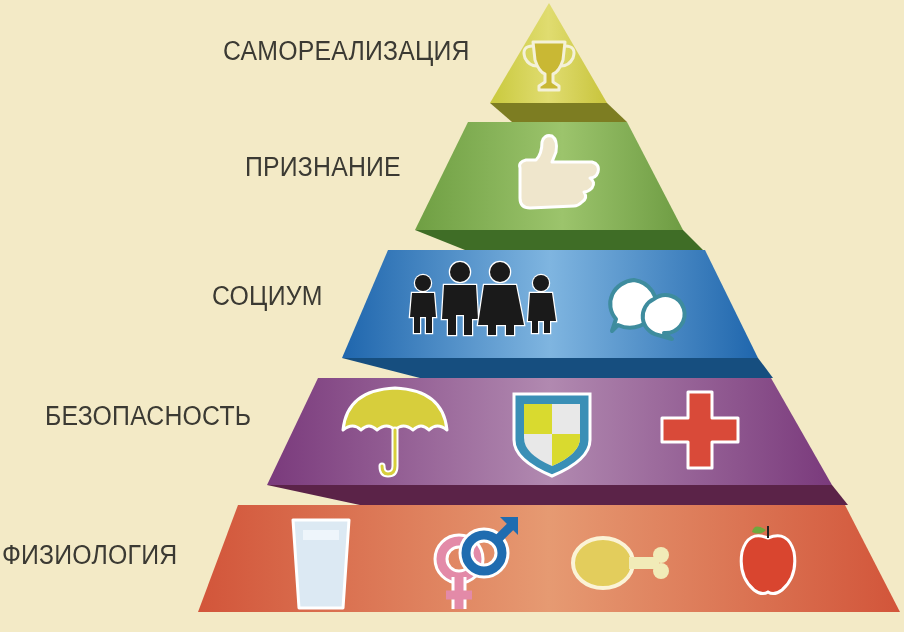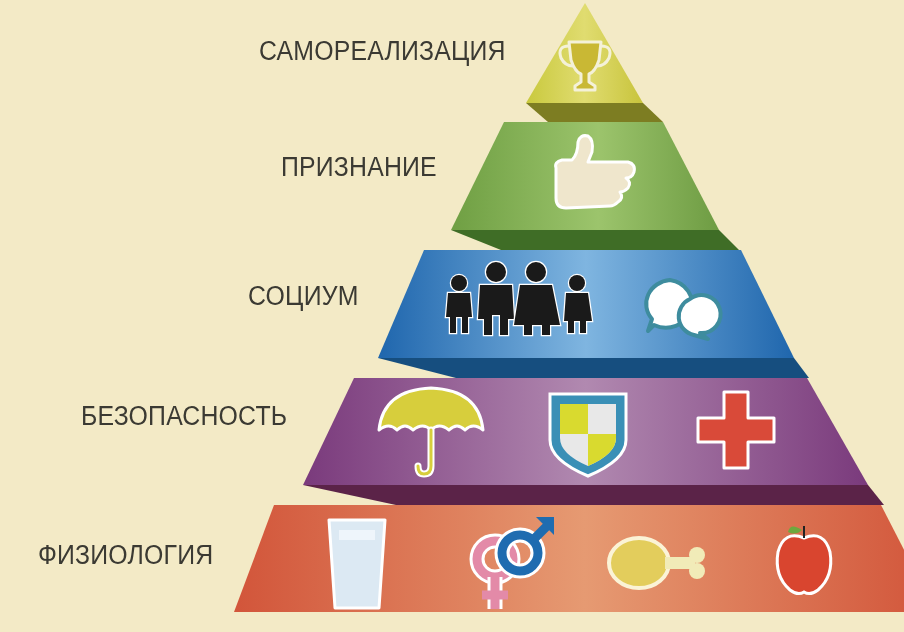--- a/index.html
+++ b/index.html
@@ -1,17 +1,17 @@
 <!DOCTYPE html>
 <html><head>
 <meta charset="utf-8">
 <style>
   html, body { margin: 0; padding: 0; }
   body { width: 904px; height: 632px; background: #f3eac6; position: relative; overflow: hidden; font-family: "Liberation Sans", "DejaVu Sans", sans-serif; }
-  .frame { position: absolute; left: 0; top: 0; width: 787px; height: 632px; margin-left: 36px; }
+  .frame { position: absolute; left: 0; top: 0; width: 787px; height: 632px; }
   svg.pyr { position: absolute; left: 0; top: 0; }
   .label { position: absolute; color: #3b3a33; font-size: 27px; letter-spacing: 0.2px; white-space: nowrap; transform: scaleX(0.92); transform-origin: left center; }
 </style>
 </head>
 <body>
 
 <div class="frame">
 
 <svg class="pyr" width="904" height="632" viewBox="0 0 904 632">
   <defs>

